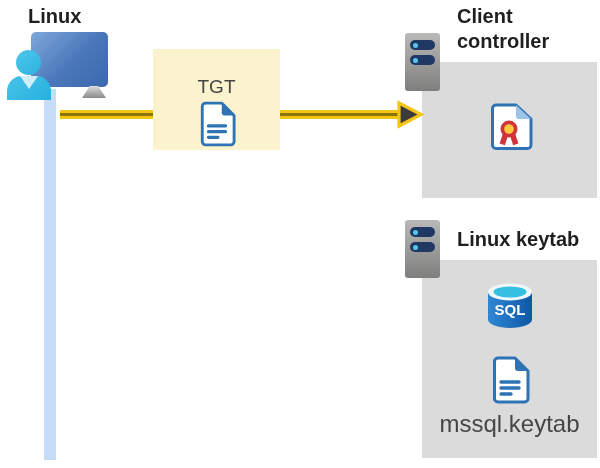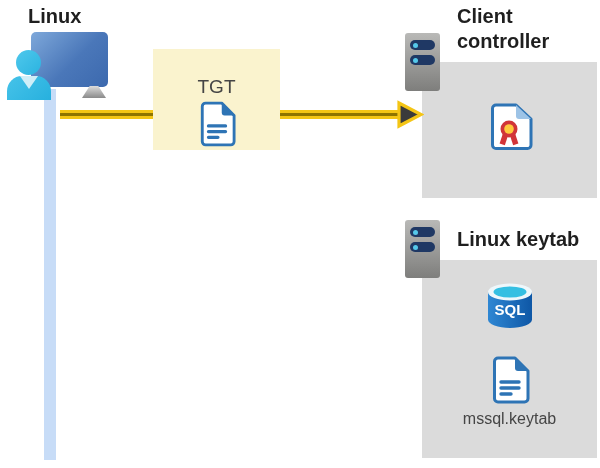--- a/index.html
+++ b/index.html
@@ -5,21 +5,21 @@
   * { margin:0; padding:0; box-sizing:border-box; }
   body { background:#ffffff; font-family:"Liberation Sans", sans-serif; }
   #canvas {
     position:relative; width:600px; height:468px; background:#ffffff; overflow:hidden;
   }
   .abs { position:absolute; }
 
   
   .title { font-weight:bold; font-size:20px; line-height:25px; color:#1f1f1f; }
   .ticket-label { font-size:19px; color:#454545; text-align:center; }
-  .keytab-label { font-size:16px; color:#454545; text-align:center; }
+  .keytab-label { font-size:24px; color:#454545; text-align:center; }
 
   
   .vline {
     left:44px; top:89px; width:12px; height:371px;
     background:#c7dcf7; z-index:1;
   }
   .monitor {
     left:31px; top:32px; width:77px; height:55px; border-radius:5px;
     background:linear-gradient(135deg,#7ea8da 0%, #4a77b9 55%, #3c69ae 100%);
     z-index:2;

